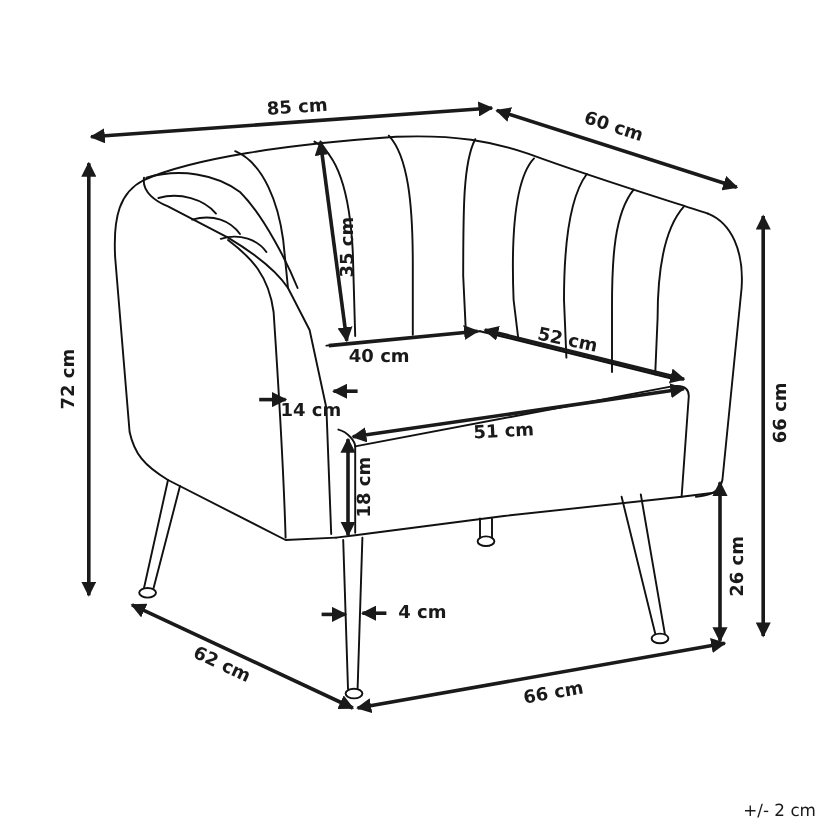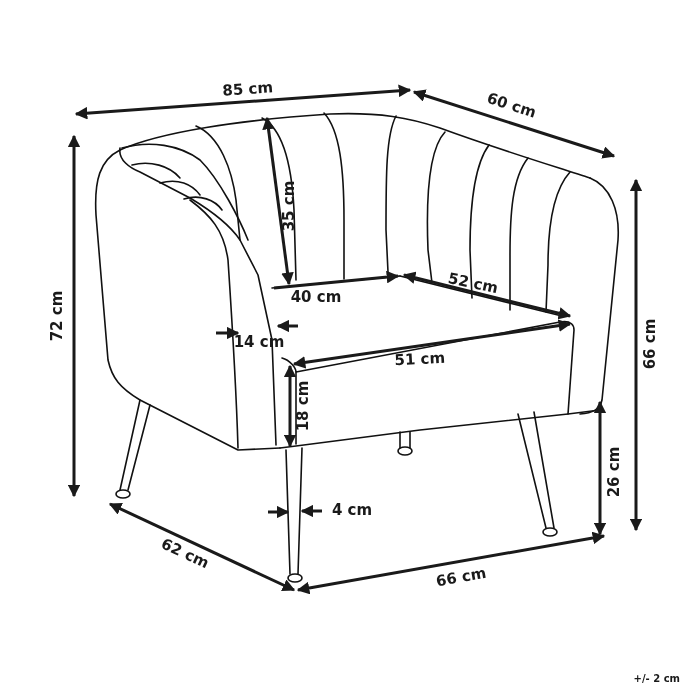--- a/index.html
+++ b/index.html
@@ -2,21 +2,21 @@
 <html><head>
 <meta charset="utf-8">
 <style>
   html, body { margin: 0; padding: 0; background: #ffffff; }
   body { width: 700px; height: 700px; position: relative; overflow: hidden;
          font-family: "DejaVu Sans", "Liberation Sans", sans-serif; }
   #stage { position: absolute; left: 0; top: 0; width: 700px; height: 700px; }
   svg text { font-family: "DejaVu Sans", "Liberation Sans", sans-serif; font-weight: bold; fill: #1a1a1a; }
   .outline { fill: none; stroke: #111; stroke-width: 1.6; stroke-linejoin: round; stroke-linecap: round; }
   .dim { stroke: #1a1a1a; stroke-width: 3; fill: none; }
-  .tol { position: absolute; right: 20px; bottom: 16px; font-size: 10px; font-weight: bold; color: #1a1a1a;
+  .tol { position: absolute; right: 20px; bottom: 16px; font-size: 14px; font-weight: normal; color: #1a1a1a;
          font-family: "DejaVu Sans", "Liberation Sans", sans-serif; }
 </style>
 </head>
 <body>
 
 <div id="stage">
 <svg width="700" height="700" viewBox="0 0 700 700" xmlns="http://www.w3.org/2000/svg">
   <defs>
     <marker id="ah" viewBox="0 0 10 10" refX="9" refY="5" markerWidth="4.2" markerHeight="4.2" orient="auto-start-reverse">
       <path d="M0,0 L10,5 L0,10 z" fill="#1a1a1a"></path>

